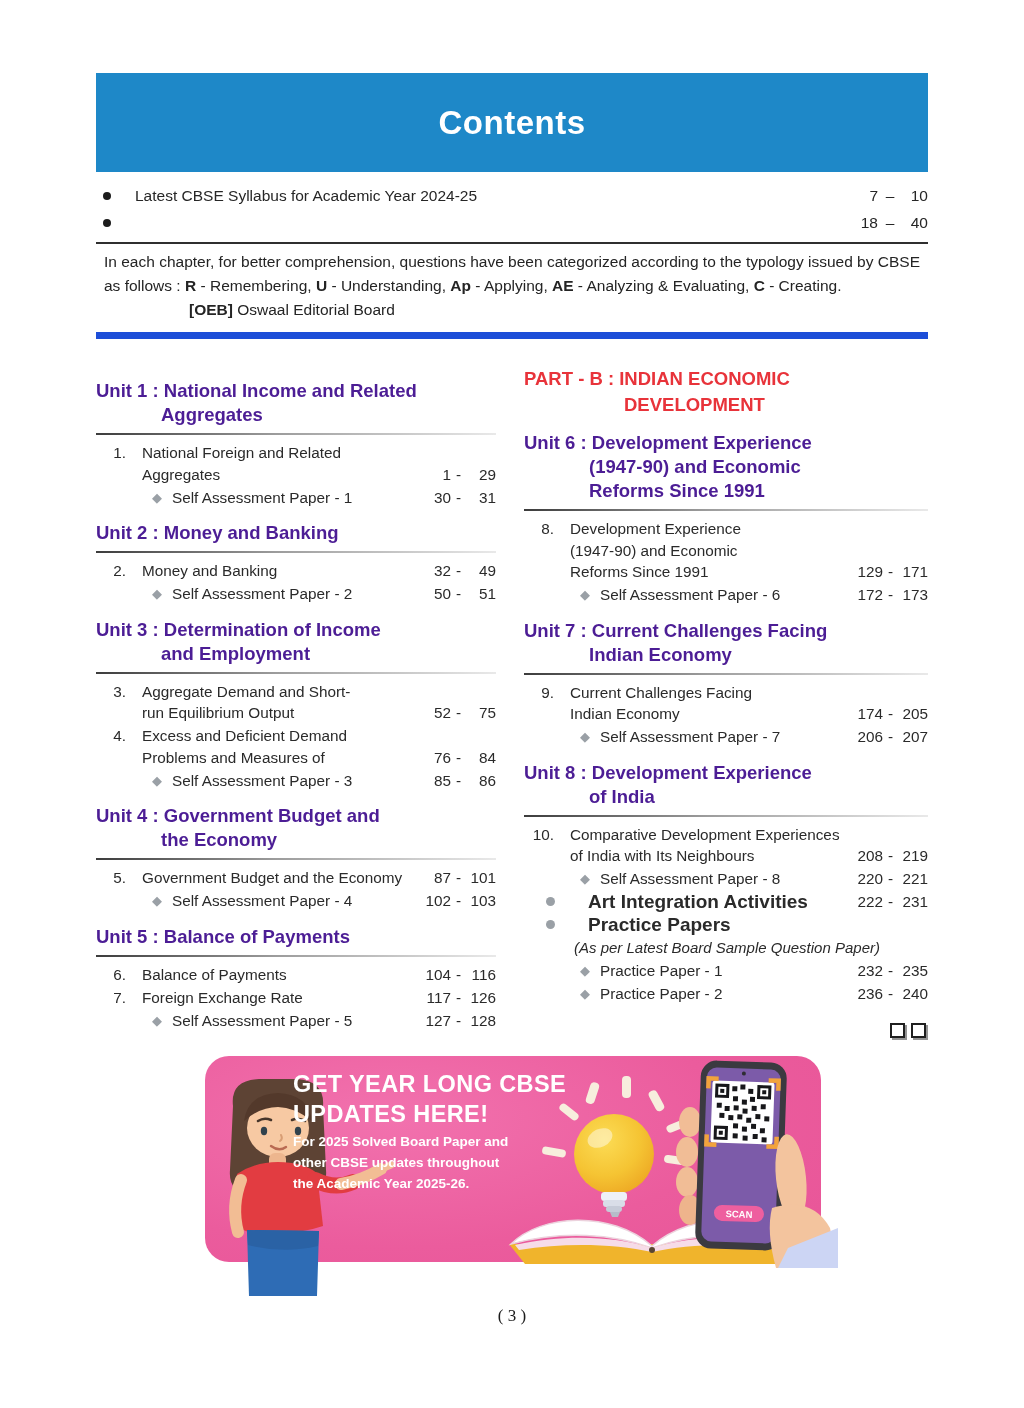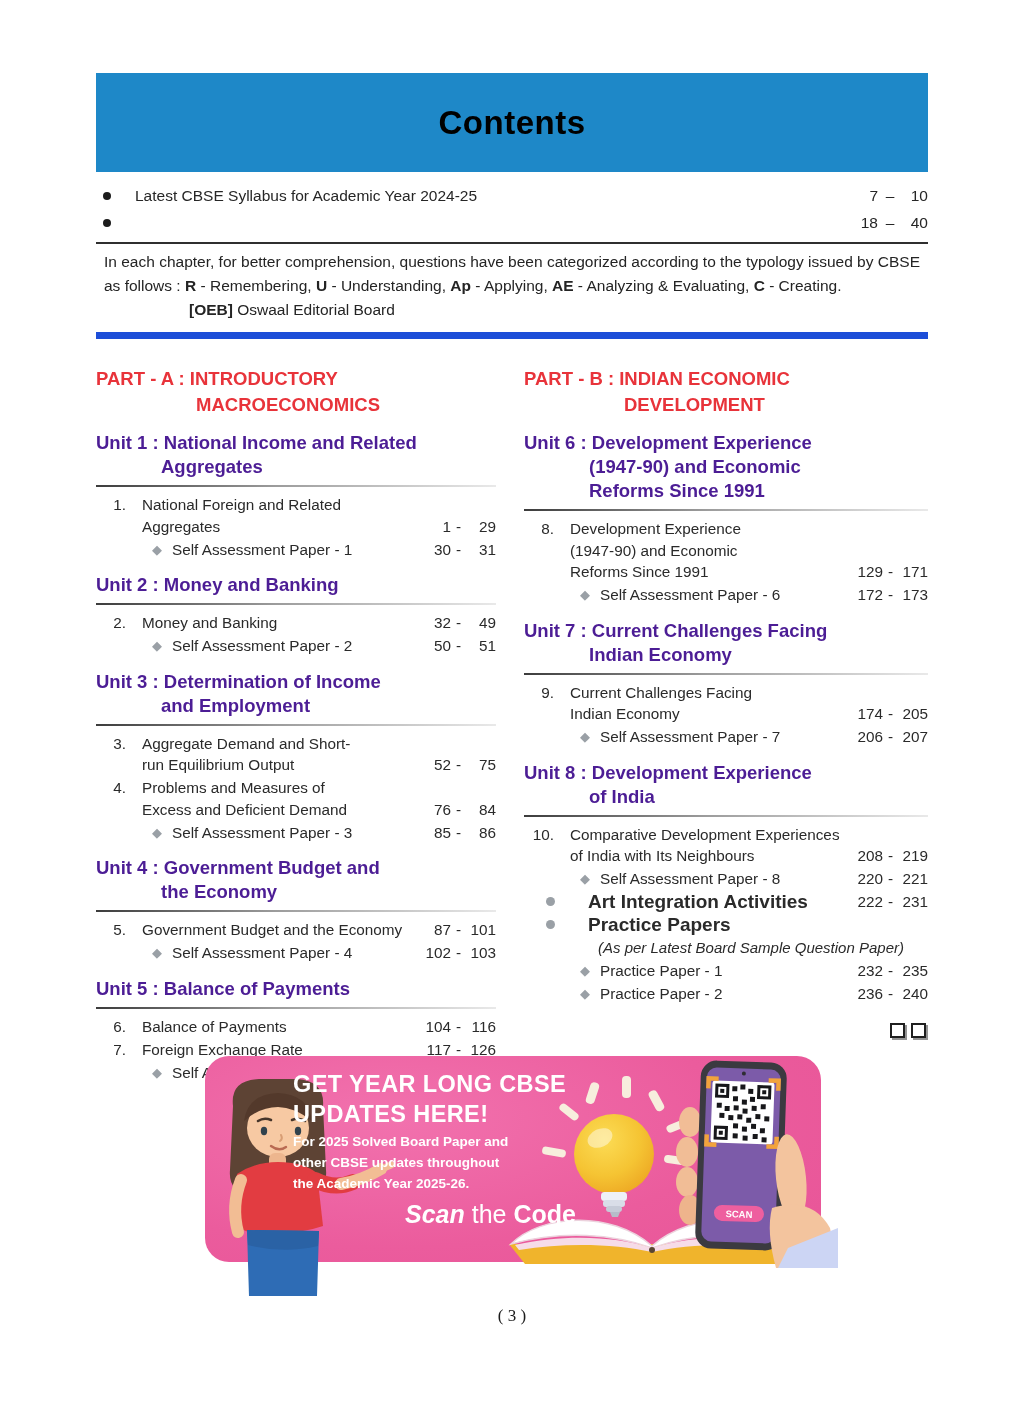--- a/index.html
+++ b/index.html
@@ -3,21 +3,21 @@
 <meta charset="utf-8">
 <style>
   html,body{margin:0;padding:0;}
   body{
     width:1024px;height:1408px;position:relative;background:#ffffff;
     font-family:"Liberation Sans",sans-serif;color:#2e2e2e;overflow:hidden;
   }
   
   .hdr{position:absolute;left:96px;top:73px;width:832px;height:99px;background:#1e88c8;
        display:flex;align-items:center;justify-content:center;}
-  .hdr .ttl{color:#000000;font-size:33px;font-weight:bold;letter-spacing:.5px;}
+  .hdr .ttl{color:#ffffff;font-size:33px;font-weight:bold;letter-spacing:.5px;}
   
   .topitems{position:absolute;left:96px;top:182px;width:832px;}
   .toprow{display:flex;align-items:center;height:27px;font-size:15.5px;color:#262626;justify-content:space-between;}
   .tdot{width:8px;height:8px;border-radius:50%;background:#1c1c1c;margin:0 24px 0 7px;flex:none;}
   .tlabel{flex:1;}
   .pg{display:flex;flex:none;}
   .pg-s{min-width:28px;text-align:right;}
   .pg-d{width:15px;text-align:center;}
   .pg-e{min-width:30px;text-align:right;}
   .toprow .pg-s{min-width:26px;} .toprow .pg-d{width:24px;} .toprow .pg-e{min-width:26px;}
@@ -43,21 +43,21 @@
   .item{display:flex;font-size:15.3px;line-height:21.5px;margin:1.5px 0;color:#2a2a2a;}
   .item .num{width:30px;text-align:right;margin-right:16px;flex:none;align-self:flex-start;}
   .item .title{flex:1;min-width:0;}
   .item .title .tl{white-space:nowrap;}
   .item .pages{align-self:flex-end;margin-left:8px;}
   .sap{padding-left:56px;align-items:center;}
   .diamond{color:#9aa0a6;font-size:13px;margin-right:10px;flex:none;}
   .dotrow{padding-left:22px;align-items:flex-start;}
   .dotrow .lbl{font-weight:bold;font-size:19px;flex:1;margin-left:13px;}
   .dotic{width:9px;height:9px;border-radius:50%;background:#9aa0a6;margin:6px 20px 0 0;flex:none;}
-  .noterow{padding-left:50px;font-style:italic;font-size:15px;text-align:center;}
+  .noterow{padding-left:50px;font-style:italic;font-size:15px;}
   .endsq{display:flex;justify-content:flex-end;gap:6px;margin-top:18px;padding-right:2px;}
   .sq{width:11px;height:11px;border:2.5px solid #1f1f1f;box-shadow:2px 2px 0 rgba(60,60,60,.55);background:#fff;}
   
   .banner{position:absolute;left:205px;top:1056px;width:616px;height:206px;border-radius:24px;
           background:radial-gradient(120% 140% at 30% 30%, #f272ae 0%, #eb5c9d 45%, #e64f93 100%);}
   .banner svg{position:absolute;overflow:visible;}
   .btext{position:absolute;left:88px;top:13px;color:#fff;}
   .bh{font-weight:bold;font-size:23.5px;line-height:30px;letter-spacing:.4px;white-space:nowrap;}
   .bsub{font-weight:bold;font-size:13.5px;line-height:17px;margin-top:4px;white-space:nowrap;}
   .bscan{font-size:25px;margin-top:8px;padding-left:112px;white-space:nowrap;}
@@ -96,24 +96,20 @@
   </div>
 
 <div class="note">
   <div class="jline"><span>In each chapter, for better comprehension, questions have been categorized according to the typology issued by CBSE</span></div>
   <div><span>as follows : </span><span class="b">R</span><span> - Remembering, </span><span class="b">U</span><span> - Understanding, </span><span class="b">Ap</span><span> - Applying, </span><span class="b">AE</span><span> - Analyzing &amp; Evaluating, </span><span class="b">C</span><span> - Creating.</span></div>
   <div class="ln4"><span class="b">[OEB]</span><span> Oswaal Editorial Board</span></div>
 </div>
 
 <div class="columns">
   <div class="col-a">
-      <div class="part-title">
-        <div class="ln">PART - A : INTRODUCTORY</div>
-        <div class="ln ind">MACROECONOMICS</div>
-      </div>
       <div class="unit">
         <div class="unit-heading">
           <div class="ln">Unit 1 : National Income and Related</div>
           <div class="ln ind">Aggregates</div>
         </div>
         <div class="unit-rule"></div>
         <div class="item">
           <span class="num">1.</span>
           <span class="title">
             <div class="tl">National Foreign and Related</div>
@@ -179,22 +175,22 @@
           </span>
           <span class="pg pages">
             <span class="pg-s">52</span>
             <span class="pg-d">-</span>
             <span class="pg-e">75</span>
           </span>
         </div>
         <div class="item">
           <span class="num">4.</span>
           <span class="title">
+            <div class="tl">Excess and Deficient Demand</div>
             <div class="tl">Problems and Measures of</div>
-            <div class="tl">Excess and Deficient Demand</div>
           </span>
           <span class="pg pages">
             <span class="pg-s">76</span>
             <span class="pg-d">-</span>
             <span class="pg-e">84</span>
           </span>
         </div>
         <div class="item sap">
           <span class="diamond">◆</span>
           <span class="title">
@@ -538,19 +534,16 @@
     <path d="M112,152 Q152,140 170,172 L178,212 L116,212 Q106,176 112,152 Z" fill="#f3c49e"></path>
     <path d="M128,192 L178,172 L178,212 L118,212 Z" fill="#ccd5f4"></path>
   </svg>
 
   <div class="btext">
     <div class="bh">GET YEAR LONG CBSE</div>
     <div class="bh">UPDATES HERE!</div>
     <div class="bsub">For 2025 Solved Board Paper and</div>
     <div class="bsub">other CBSE updates throughout</div>
     <div class="bsub">the Academic Year 2025-26.</div>
-    <div class="bscan">
-      <span class="it">Scan</span><span class="md"> the </span><span class="bd">Code</span>
-    </div>
   </div>
 </div>
 
 <div class="footer">( 3 )</div>
 
 </body></html>

